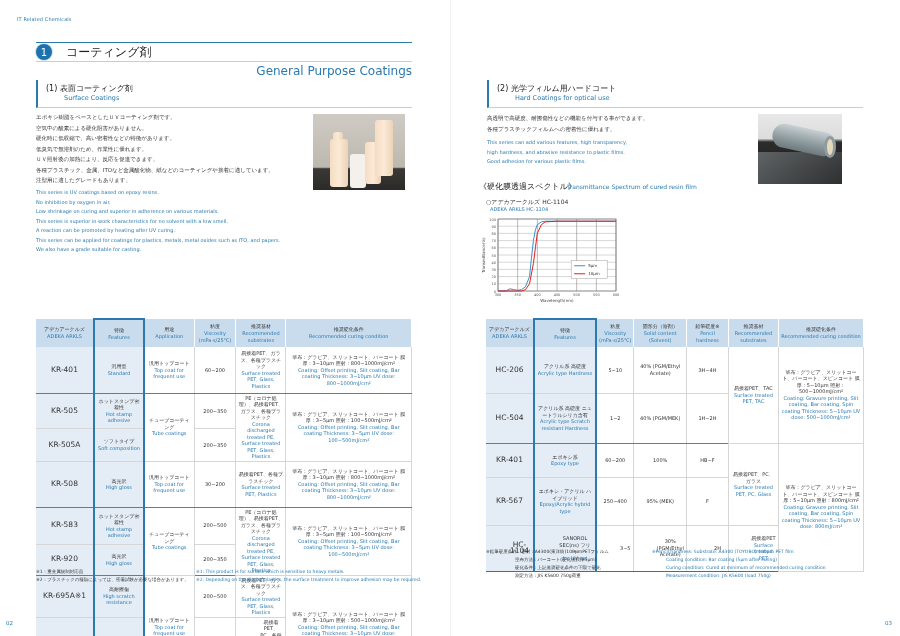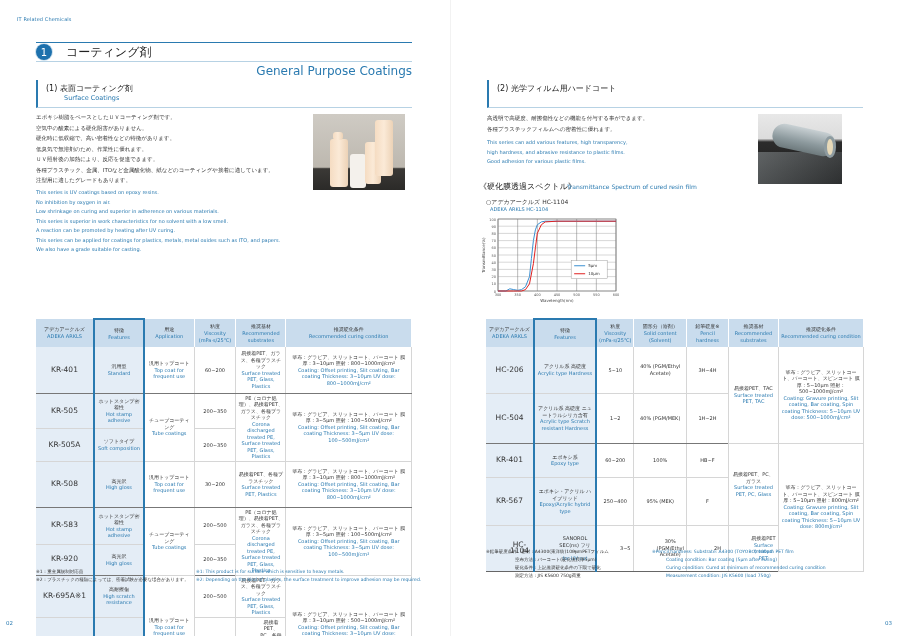--- a/index.html
+++ b/index.html
@@ -166,20 +166,21 @@
     <div>※1: This product is for surface which is sensitive to heavy metals.</div>
     <div>※2: Depending on the kind of plastics, the surface treatment to improve adhesion may be required.</div>
   </div>
 
   <div class="folio" style="left:6px;">02</div>
 </div>
 
 <div class="page right-page">
   <div class="sub-head" style="left:36px; top:80px;">
     <div class="sub-jp">(2) 光学フィルム用ハードコート</div>
+    <div class="sub-en">Hard Coatings for optical use</div>
   </div>
 
   <div class="jp-lines" style="left:36px; top:113px;">
     <div>高透明で高硬度、耐擦傷性などの機能を付与する事ができます。</div>
     <div>各種プラスチックフィルムへの密着性に優れます。</div>
   </div>
   <div class="en-lines" style="left:36px; top:138px;">
     <div>This series can add various features, high transparency,</div>
     <div>high hardness, and abrasive resistance to plastic films.</div>
     <div>Good adhesion for various plastic films.</div>

